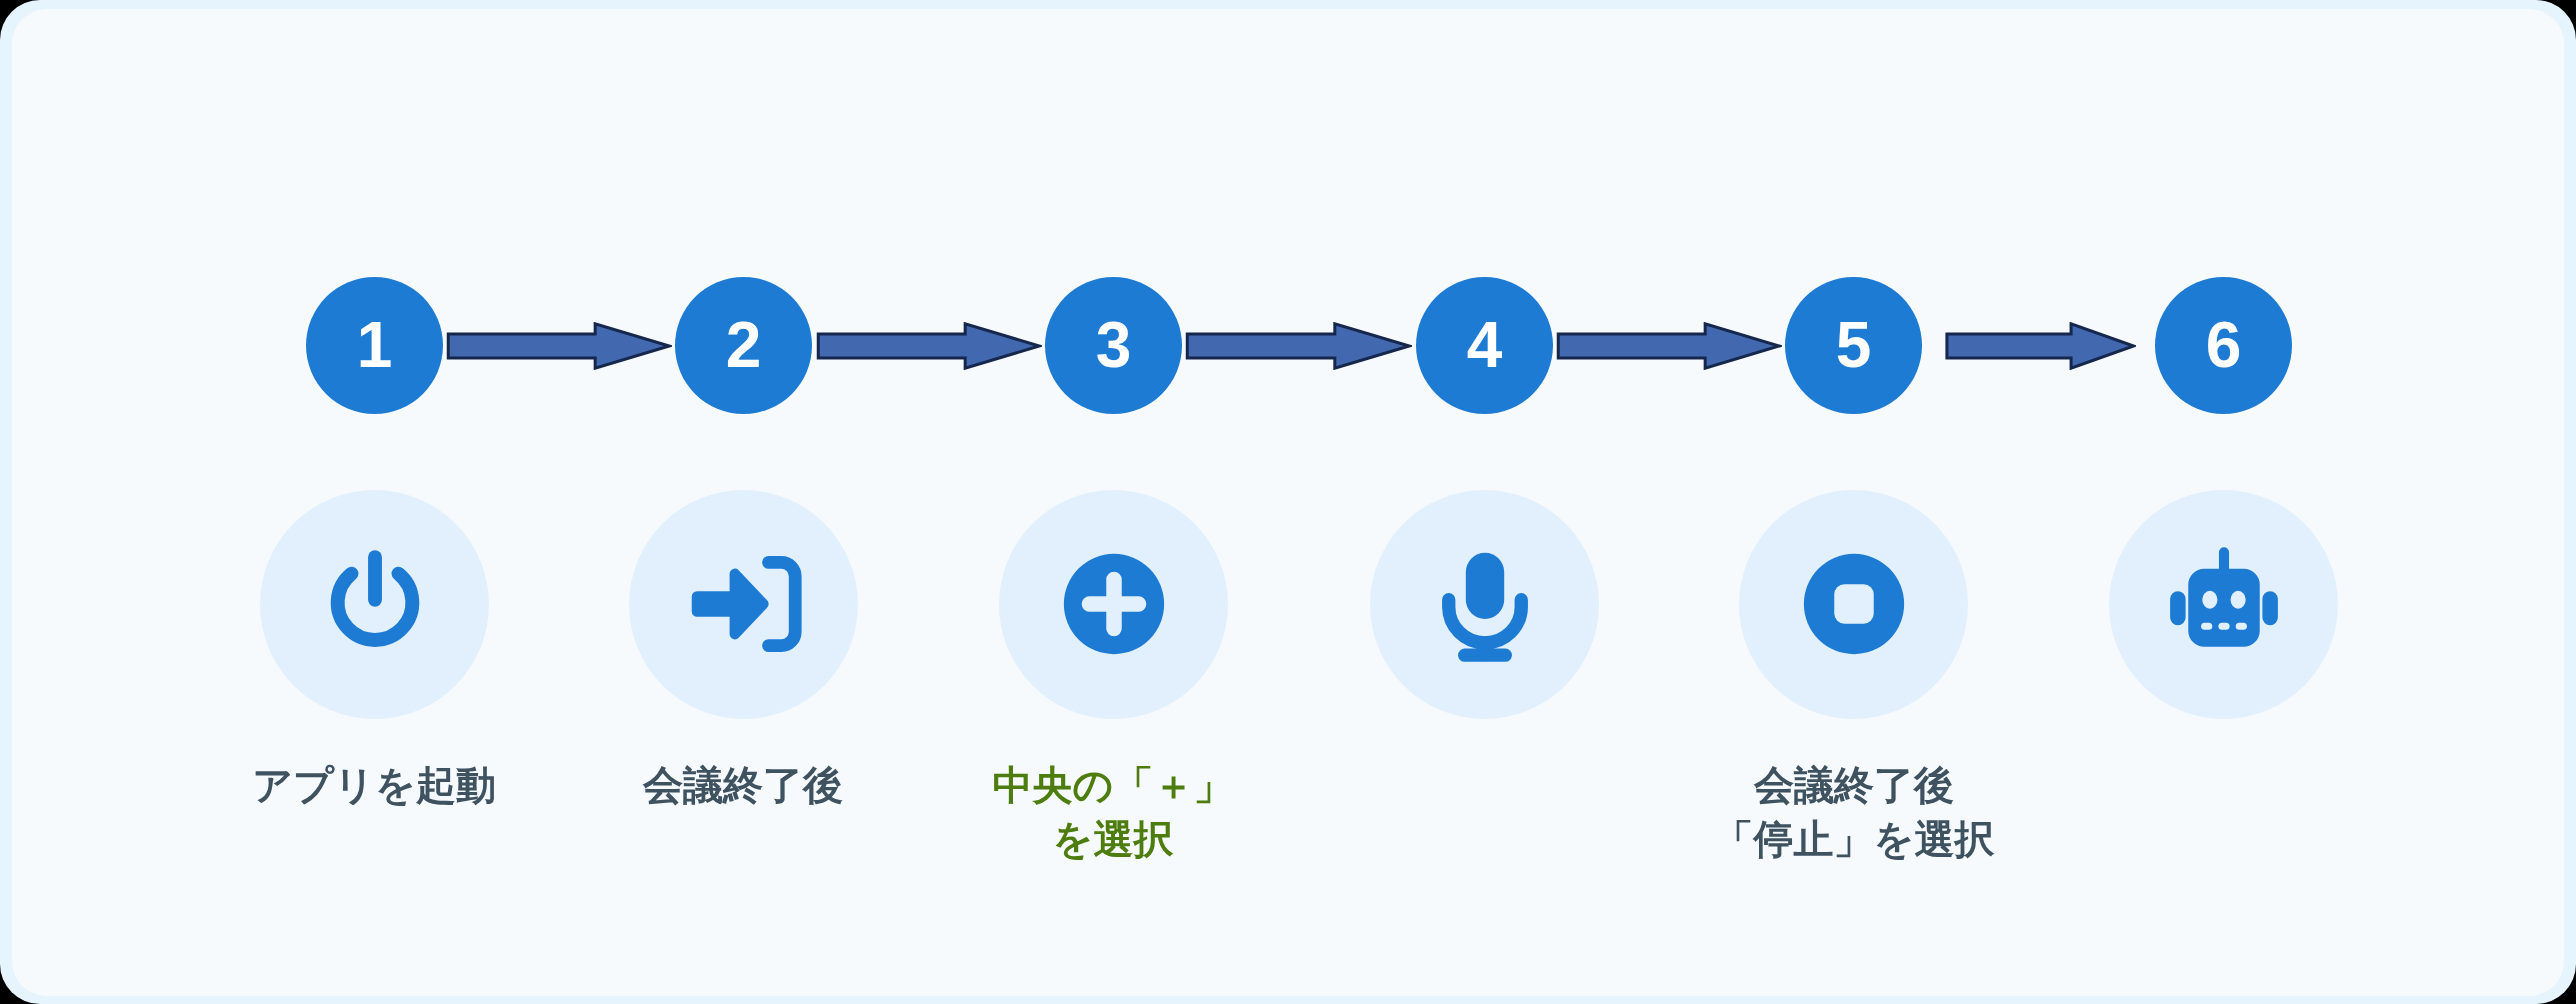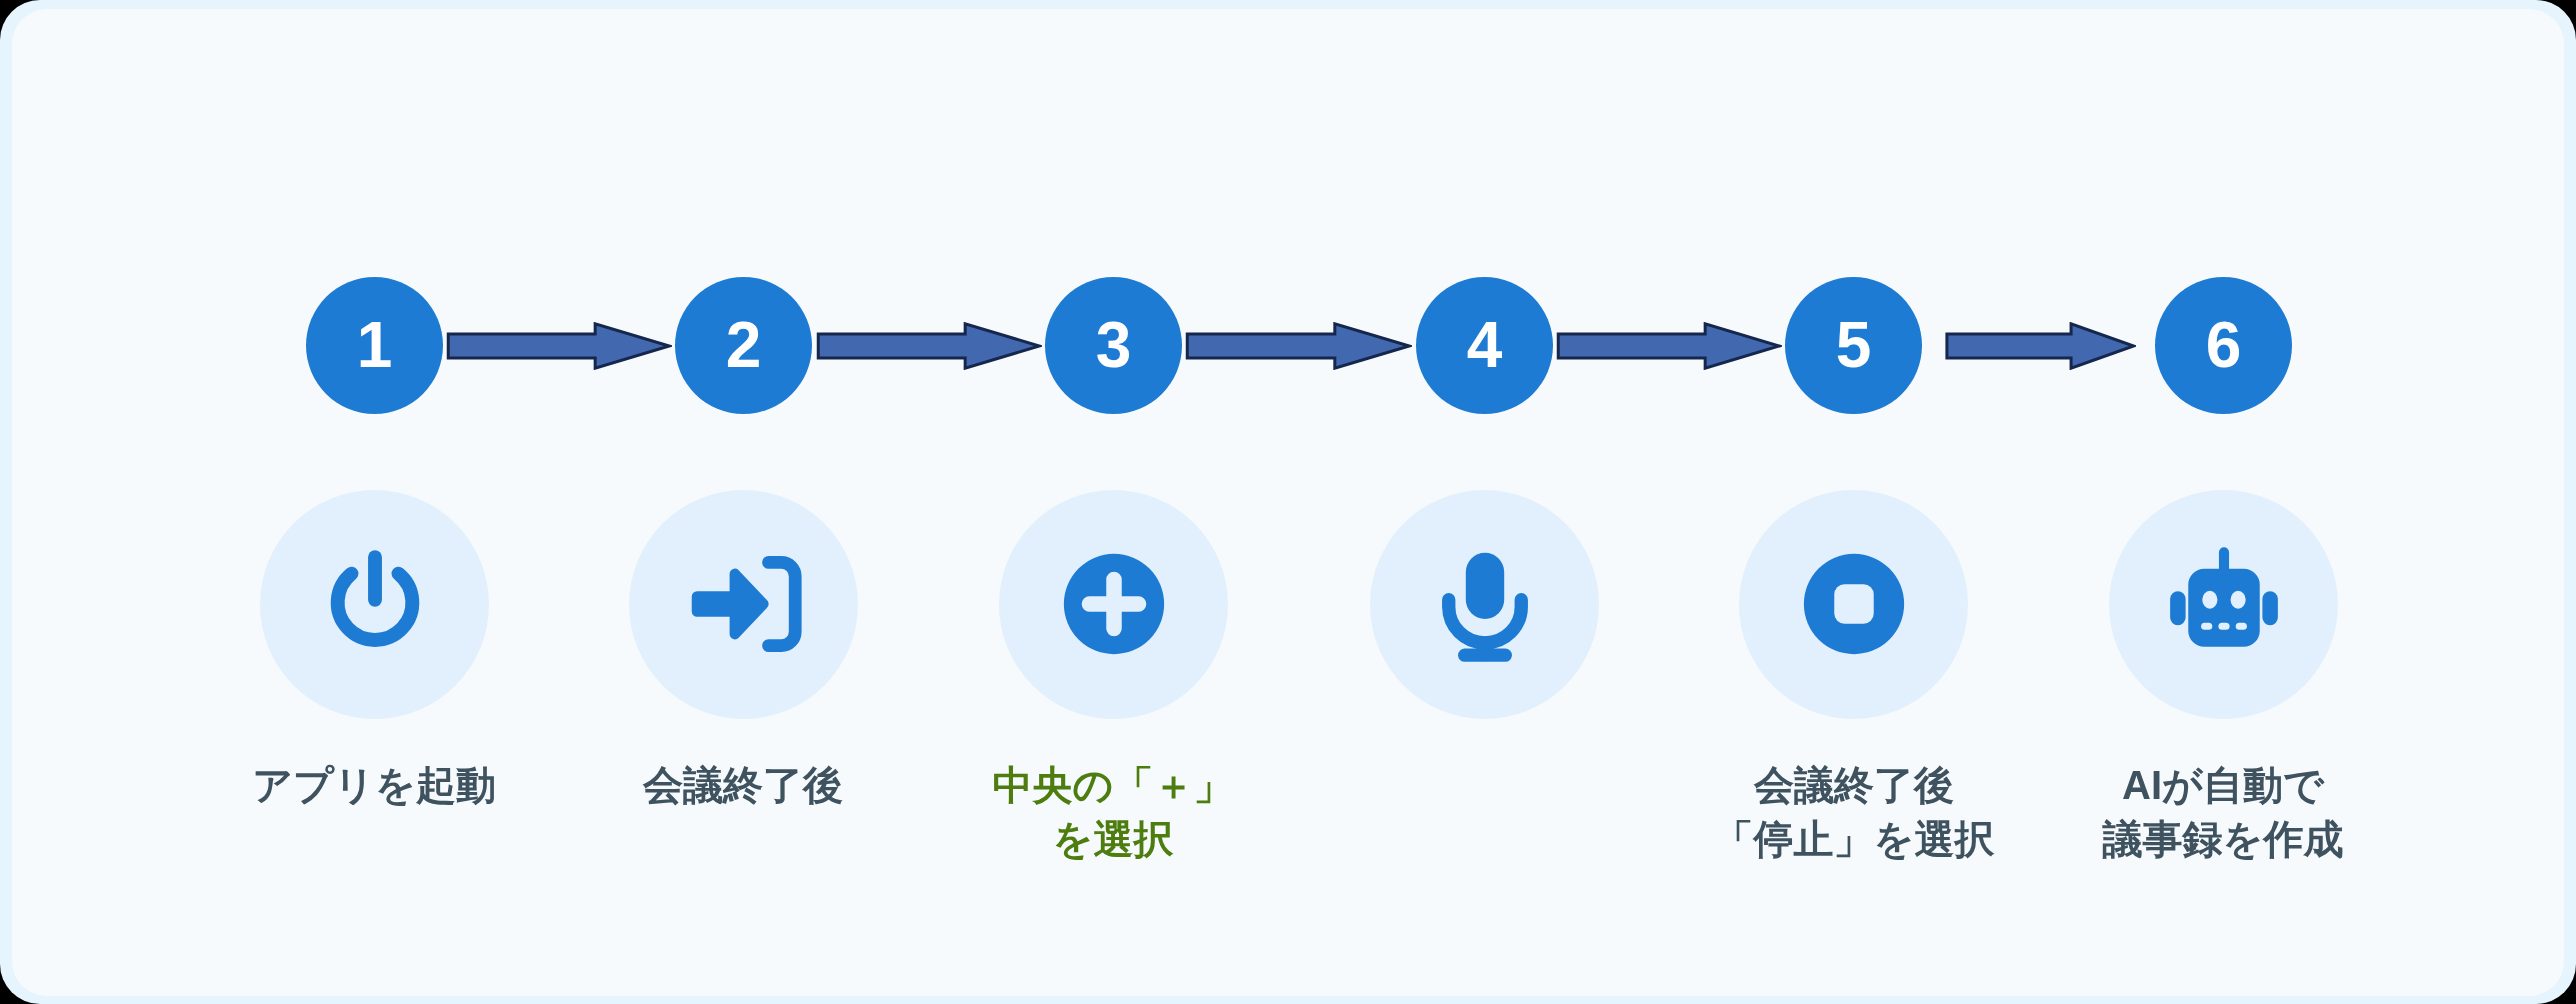--- a/index.html
+++ b/index.html
@@ -199,19 +199,17 @@
         </div>
       </div>
 
   <div class="labels" id="label-row">
         <div class="step-label" style="left: 189px; color: rgb(63, 82, 96);">アプリを起動</div>
         <div class="step-label" style="left: 558px; color: rgb(63, 82, 96);">会議終了後</div>
         <div class="step-label" style="left: 928px; color: #4d7c0f;">中央の「＋」
  を選択</div>
         <div class="step-label" style="left: 1669px; color: rgb(63, 82, 96);">会議終了後
 「停止」を選択</div>
-        <div class="step-label" style="left: 2038px; color: rgb(63, 82, 96);">AIが自動で
-議事録を作成</div>
       </div>
 
 </div>
 </div>
 
 
 </body></html>

